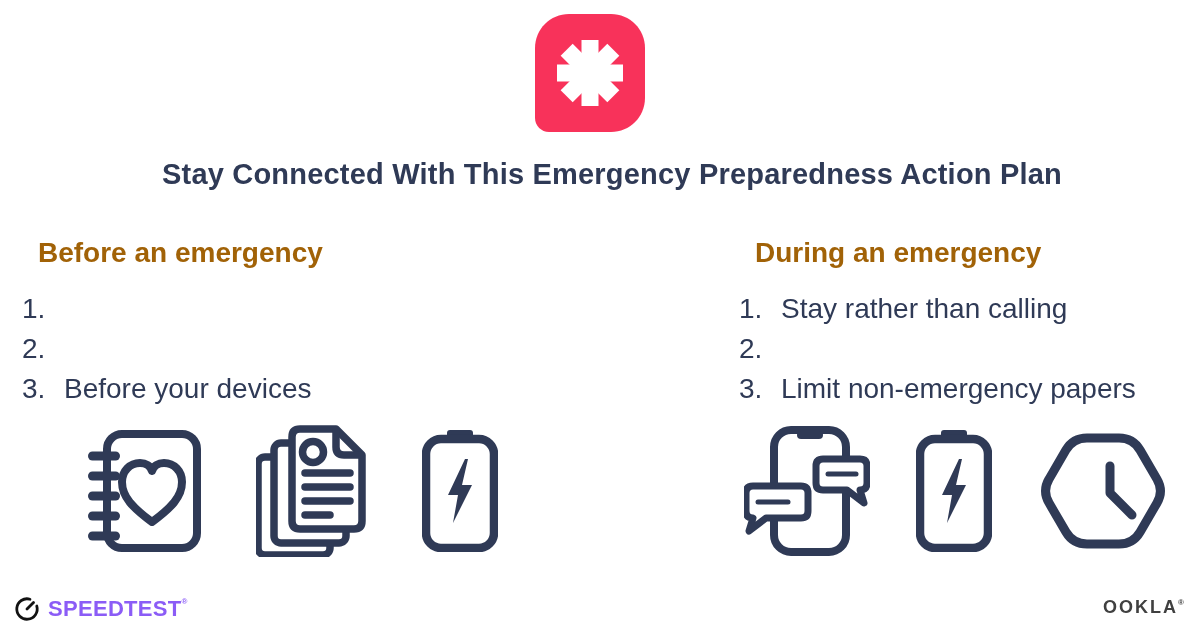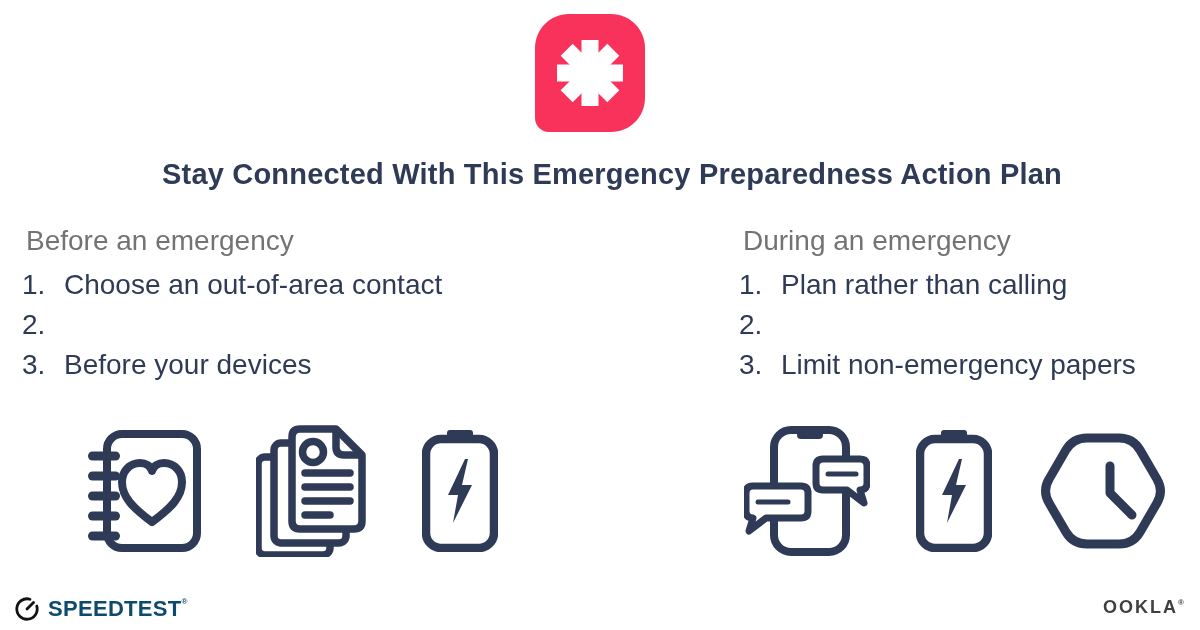--- a/index.html
+++ b/index.html
@@ -5,31 +5,31 @@
   html,body{margin:0;padding:0;background:#fff;}
   .canvas{position:relative;width:1200px;height:630px;background:#fff;overflow:hidden;
           font-family:"Liberation Sans",sans-serif;color:#2F3A56;}
   .badge{position:absolute;left:534px;top:14px;width:112px;height:118px;}
   .badge svg{display:block;width:112px;height:118px;}
   .title{position:absolute;top:146px;left:0;width:1200px;margin:12px;text-align:center;
          font-size:29px;font-weight:bold;color:#2F3A56;letter-spacing:0.2px;}
   .col{position:absolute;top:217px;}
   .col-before{left:22px;width:710px;}
   .col-during{left:739px;width:420px;}
-  .col h2{margin:4px;font-size:28px;line-height:40px;font-weight:normal;color:#737373;}
+  .col h2{margin:16px;font-size:28px;line-height:40px;font-weight:bold;color:#a16207;}
   .col ol{margin:0;padding:0;list-style:none;font-size:28px;line-height:40px;font-weight:normal;}
   .col li{display:flex;}
   .col .num{width:42px;flex:none;}
   .icons{position:absolute;top:424px;height:134px;display:flex;
          justify-content:space-between;align-items:center;}
   .icons-before{left:86px;width:412px;}
   .icons-during{left:744px;width:424px;}
   .icons svg{display:block;}
   .logo-speedtest{position:absolute;left:14px;bottom:8px;display:flex;align-items:center;
-                  gap:8px;color:#0c4a6e;}
+                  gap:8px;color:#8b5cf6;}
   .logo-speedtest .st-label{font-size:22px;font-weight:bold;letter-spacing:0.3px;}
   .logo-ookla{position:absolute;right:16px;bottom:12px;color:#404040;
               font-size:18px;font-weight:bold;letter-spacing:2px;}
   sup.tm{font-size:8px;vertical-align:top;position:relative;top:1px;letter-spacing:0;}
 </style>
 </head>
 <body>
 
 <div class="canvas">
 
@@ -46,38 +46,37 @@
     </svg>
   </div>
 
   <h1 class="title">Stay Connected With This Emergency Preparedness Action Plan</h1>
 
   <section class="col col-before">
     <h2>Before an emergency</h2>
     <ol>
       <li>
         <span class="num">1.</span>
-        <span>Choose an out-of-area contact</span>
       </li>
       <li>
         <span class="num">2.</span>
       </li>
       <li>
         <span class="num">3.</span>
         <span>Before your devices</span>
       </li>
     </ol>
   </section>
 
   <section class="col col-during">
     <h2>During an emergency</h2>
     <ol>
       <li>
         <span class="num">1.</span>
-        <span>Plan rather than calling</span>
+        <span>Stay rather than calling</span>
       </li>
       <li>
         <span class="num">2.</span>
       </li>
       <li>
         <span class="num">3.</span>
         <span>Limit non-emergency papers</span>
       </li>
     </ol>
   </section>

